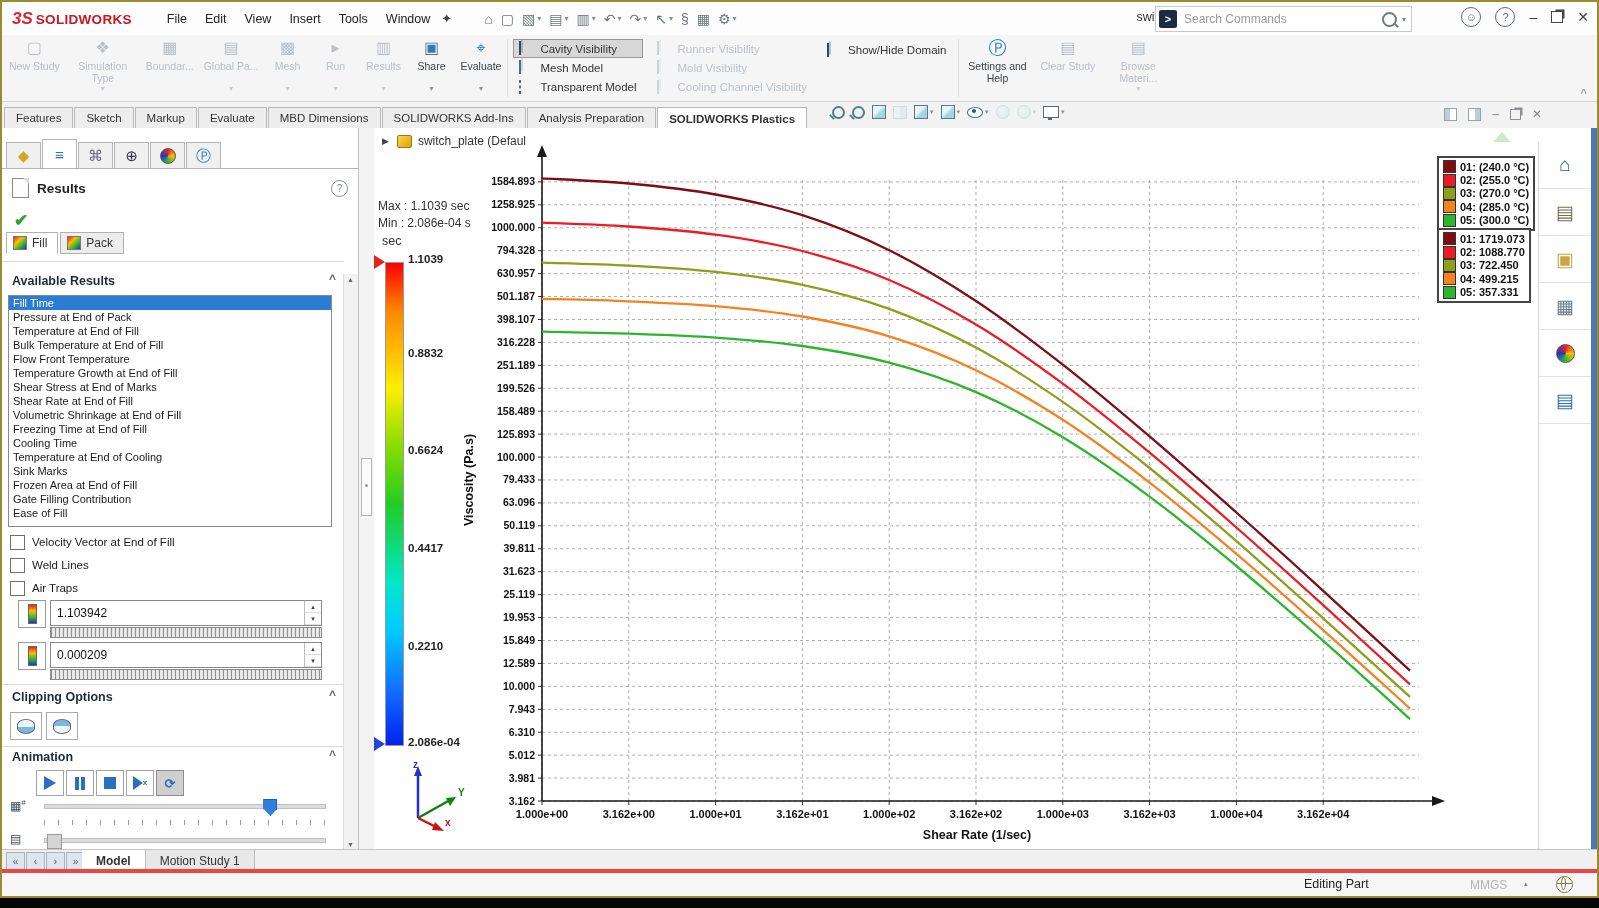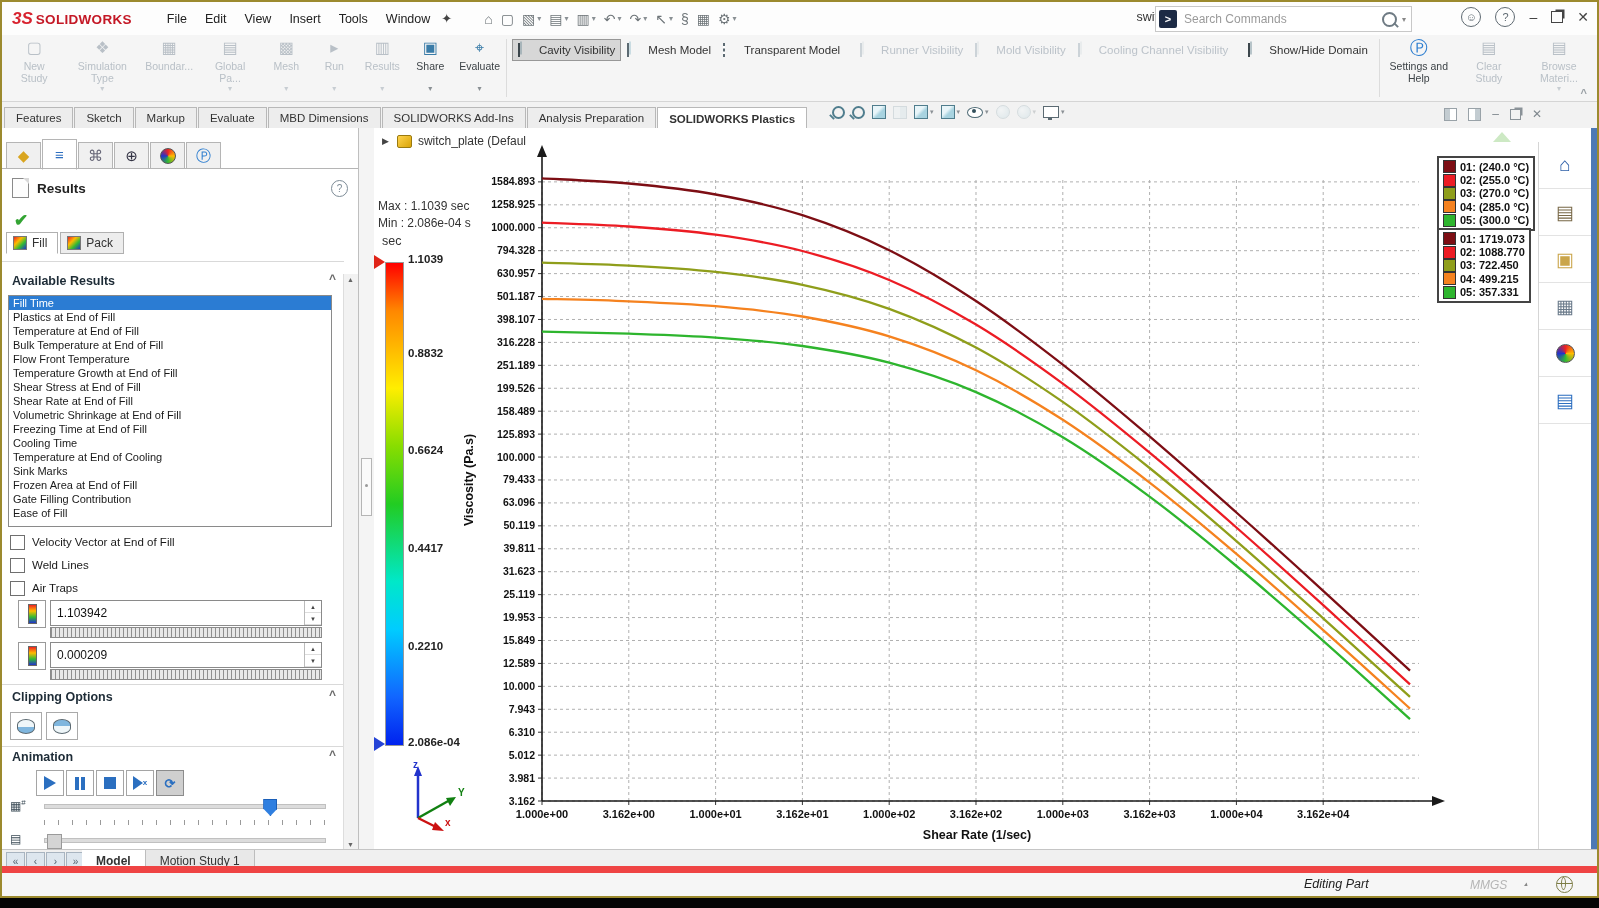--- a/index.html
+++ b/index.html
@@ -31,21 +31,21 @@
   .restore{width:10px;height:10px;border:1.5px solid #444;box-shadow:3px -3px 0 -1.5px #444;}
   
   .ribbon{position:absolute;top:33px;left:0;right:0;height:67px;background:#f5f5f5;border-bottom:1px solid #d5d5d5;display:flex;align-items:stretch;padding-left:2px;box-sizing:border-box;}
   .rb{display:flex;flex-direction:column;align-items:center;justify-content:flex-start;padding:3px 5px 0;min-width:38px;max-width:66px;text-align:center;}
   .rb .lbi{width:22px;height:20px;font-size:16px;line-height:20px;color:#8e979e;}
   .rb.dis .lbi,.rb.dis .lbl{color:#b9c0c7;}
   .rb .lbl{font-size:10.5px;line-height:1.15;color:#3d4347;margin-top:2px;height:24px;display:flex;align-items:flex-start;justify-content:center;}
   .rb .crt{font-size:8px;color:#8a9094;height:10px;}
   .rb.dis .crt{color:#c7cdd2;}
   .vsep{width:1px;background:#dcdcdc;margin:4px 1px;}
-  .tglcol{display:flex;justify-content:flex-start;padding:4px 4px;}
+  .tglcol{display:flex;flex-direction:column;justify-content:flex-start;padding:4px 4px;}
   .tgl{display:flex;align-items:center;height:20px;padding:0 5px;font-size:11.5px;color:#333;white-space:nowrap;border:1px solid transparent;}
   .tgl .ticon{width:16px;height:13px;margin-right:5px;position:relative;}
   .cube{width:11px;height:11px;border:1px solid #5c6a72;background:linear-gradient(135deg,#eef6f9 40%,#bcd9e4 60%);box-shadow:2px -2px 0 -0.5px #9fc3d0;}
   .cube.dark{border-color:#3c464c;background:linear-gradient(135deg,#5f737d 40%,#34454e 60%);box-shadow:2px -2px 0 -0.5px #7b939e;}
   .cube.dash{border-style:dashed;background:#fff;box-shadow:none;}
   .tgl.dis{color:#bcc3ca;}
   .tgl.dis .cube{border-color:#ccd3d8;background:#eef1f3;box-shadow:2px -2px 0 -0.5px #dde3e6;}
   .tgl.pressed{background:#d7d7d7;border:1px solid #979797;}
   .ribcollapse{position:absolute;right:10px;bottom:2px;color:#9aa0a5;font-size:11px;font-weight:bold;}
   
@@ -150,21 +150,21 @@
   .tpbtn{width:100%;height:46px;border-bottom:1px solid #e3e3e3;display:flex;align-items:center;justify-content:center;font-size:19px;}
   .edgestrip{position:absolute;right:0;top:0;width:6px;bottom:0;background:#4d79b5;}
   
   .bottomtabs{position:absolute;left:0;right:0;bottom:23px;height:23px;background:#f0f0f0;border-top:1px solid #c5c5c5;}
   .navbtns{position:absolute;left:4px;top:2px;display:flex;}
   .navbtns div{width:17px;height:17px;border:1px solid #a8b4c0;background:#dde6ee;color:#51606e;font-size:10px;display:flex;align-items:center;justify-content:center;margin-right:1px;}
   .mtabs{position:absolute;left:80px;top:0;display:flex;height:23px;}
   .mtab{font-size:12px;color:#333;padding:4px 14px;border-right:1px solid #bdbdbd;background:#e8e8e8;}
   .mtab.active{background:#fff;font-weight:bold;}
   
-  .statusbar{position:absolute;left:0;right:0;bottom:0;height:23px;background:#f6f6f6;border-top:7px solid #ef4444;font-style:italic;}
+  .statusbar{position:absolute;left:0;right:0;bottom:0;height:23px;background:#f6f6f6;border-top:4px solid #ef4444;}
   .sb-mode{position:absolute;left:1302px;top:4px;font-size:12.5px;color:#222;}
   .sb-units{position:absolute;left:1468px;top:5px;font-size:12px;color:#b5b5b5;}
   .sb-caret{position:absolute;left:1522px;top:7px;font-size:7px;color:#888;}
   .sb-globe{position:absolute;left:1554px;top:3px;width:15px;height:15px;border:1.5px solid #7c7c46;border-radius:50%;}
   .sb-globe:before{content:"";position:absolute;left:0;right:0;top:5.5px;height:1.5px;background:#7c7c46;}
   .sb-globe:after{content:"";position:absolute;left:4px;top:0;width:5px;height:13px;border:1.5px solid #7c7c46;border-radius:50%;box-sizing:border-box;}
 </style>
 </head>
 <body>
 
@@ -444,26 +444,26 @@
             <div class="stab">
               <span class="sic"></span>
               <span>Pack</span>
             </div>
           </div>
       <div class="pdivider" style="top:133px;"></div>
       <div class="sectionlabel" style="top:146px;">Available Results</div>
       <div class="seccol" style="top:144px;right:22px;">^</div>
       <div class="listbox" id="results-list">
             <div class="li sel">Fill Time</div>
-            <div class="li">Plastics at End of Fill</div>
+            <div class="li">Pressure at End of Pack</div>
             <div class="li">Temperature at End of Fill</div>
             <div class="li">Bulk Temperature at End of Fill</div>
             <div class="li">Flow Front Temperature</div>
             <div class="li">Temperature Growth at End of Fill</div>
-            <div class="li">Shear Stress at End of Fill</div>
+            <div class="li">Shear Stress at End of Marks</div>
             <div class="li">Shear Rate at End of Fill</div>
             <div class="li">Volumetric Shrinkage at End of Fill</div>
             <div class="li">Freezing Time at End of Fill</div>
             <div class="li">Cooling Time</div>
             <div class="li">Temperature at End of Cooling</div>
             <div class="li">Sink Marks</div>
             <div class="li">Frozen Area at End of Fill</div>
             <div class="li">Gate Filling Contribution</div>
             <div class="li">Ease of Fill</div>
           </div>

